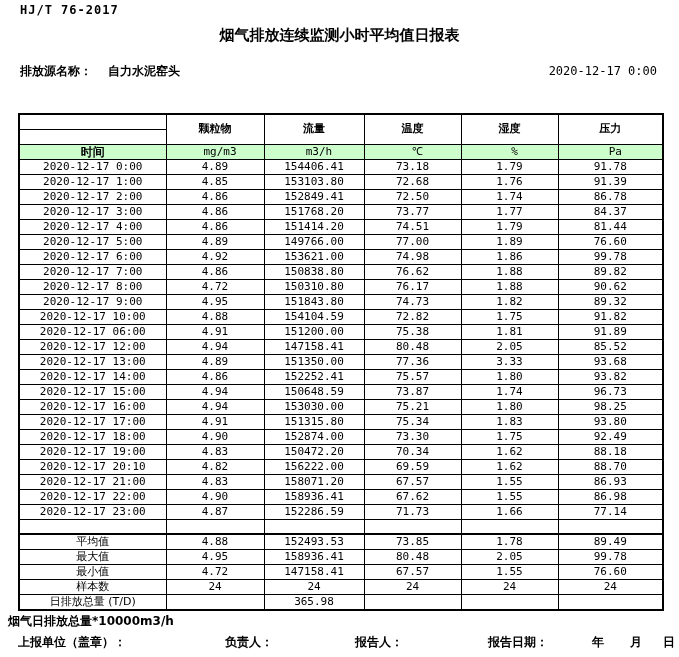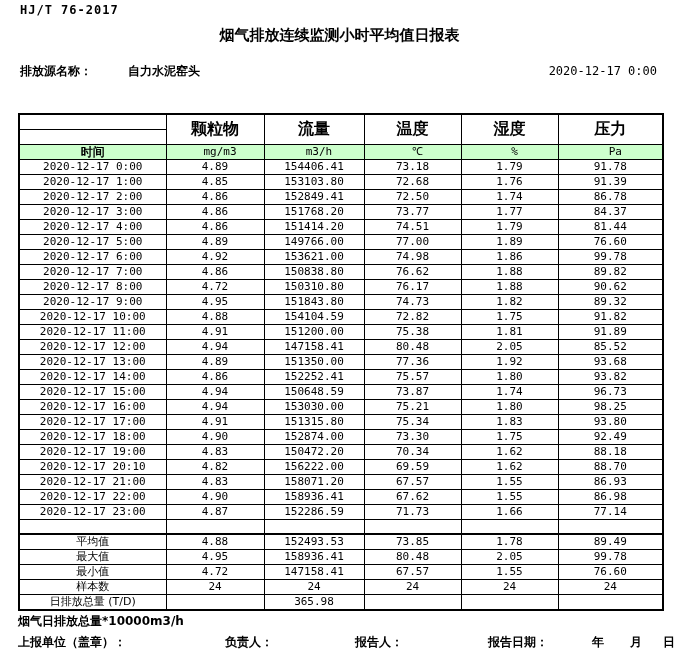--- a/index.html
+++ b/index.html
@@ -15,48 +15,48 @@
     font-family:"DejaVu Sans Mono", monospace;
   }
   .doc-title {
     position:absolute; top:26px; left:0; width:100%;
     text-align:center; font-size:15px; font-weight:bold;
   }
   .source-line {
     position:absolute; top:63px; left:20px;
     font-size:12px; font-weight:bold;
   }
-  .source-name { margin-left:36px; }
+  .source-name { margin-left:16px; }
   .report-datetime {
     position:absolute; top:64px; right:22px;
     font-size:12px; font-family:"DejaVu Sans Mono", monospace;
   }
 
   table.report {
     position:absolute; left:18px; top:113px;
     width:644px; border-collapse:collapse; table-layout:fixed;
     border:2px solid #000;
     font-size:11px;
   }
   table.report td {
     border:1px solid #000;
     height:15px; line-height:14px;
     text-align:center; vertical-align:middle;
     padding:0 2px; overflow:hidden; white-space:nowrap;
   }
   td.t-col { border-right:2px solid #000; }
-  tr.colname-row td { height:15px; font-weight:bold; font-size:16px; }
+  tr.colname-row td { height:15px; font-weight:bold; font-size:11px; }
   tr.unit-row td { background:var(--green,#ccffcc);margin-top:33px; }
   tr.unit-row td.t-col { font-weight:bold; font-size:12px; }
   tr.unit-row td.unit { font-family:"DejaVu Sans Mono", monospace; font-size:11px;padding-left:12px; }
   td.num { font-family:"DejaVu Sans Mono", monospace; }
   tr.summary-first td { border-top:2px solid #000; }
 
   .footer-note {
-    position:absolute; left:18px; top:613px;
+    position:absolute; left:8px; top:613px;
     font-size:12px; font-weight:bold;
   }
   .sign-row { position:absolute; top:630px; left:0; width:679px; height:18px; font-size:12px; font-weight:bold; }
   .sign-row span { position:absolute; top:4px; }
   .lbl-unit { left:18px; }
   .lbl-resp { left:225px; }
   .lbl-repo { left:355px; }
   .lbl-date { left:488px; }
   .lbl-year { left:592px; }
   .lbl-month { left:630px; }
@@ -186,41 +186,41 @@
       </tr>
       <tr>
         <td class="t-col num">2020-12-17 10:00</td>
         <td class="num">4.88</td>
         <td class="num">154104.59</td>
         <td class="num">72.82</td>
         <td class="num">1.75</td>
         <td class="num">91.82</td>
       </tr>
       <tr>
-        <td class="t-col num">2020-12-17 11:00</td>
+        <td class="t-col num">2020-12-17 06:00</td>
         <td class="num">4.91</td>
         <td class="num">151200.00</td>
         <td class="num">75.38</td>
         <td class="num">1.81</td>
         <td class="num">91.89</td>
       </tr>
       <tr>
         <td class="t-col num">2020-12-17 12:00</td>
         <td class="num">4.94</td>
         <td class="num">147158.41</td>
         <td class="num">80.48</td>
         <td class="num">2.05</td>
         <td class="num">85.52</td>
       </tr>
       <tr>
         <td class="t-col num">2020-12-17 13:00</td>
         <td class="num">4.89</td>
         <td class="num">151350.00</td>
         <td class="num">77.36</td>
-        <td class="num">1.92</td>
+        <td class="num">3.33</td>
         <td class="num">93.68</td>
       </tr>
       <tr>
         <td class="t-col num">2020-12-17 14:00</td>
         <td class="num">4.86</td>
         <td class="num">152252.41</td>
         <td class="num">75.57</td>
         <td class="num">1.80</td>
         <td class="num">93.82</td>
       </tr>

